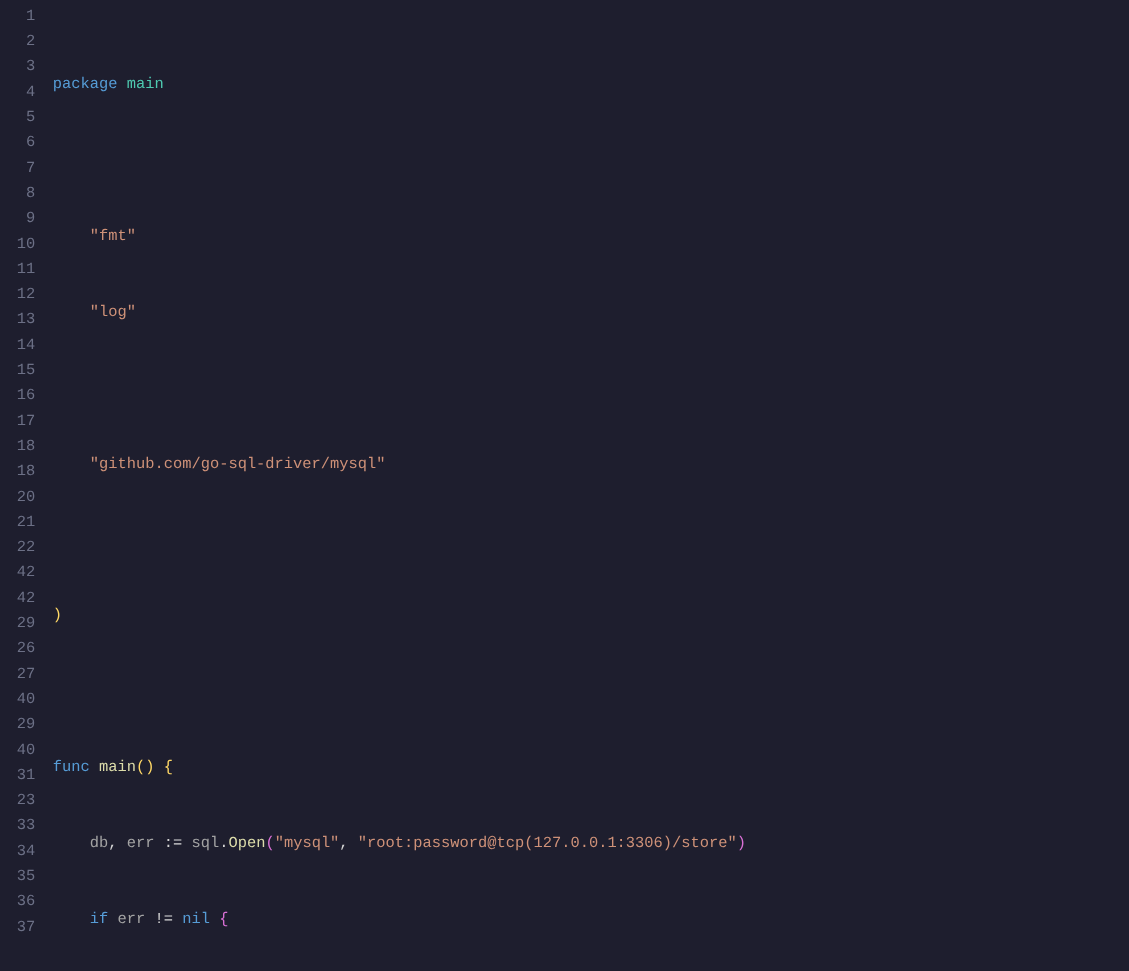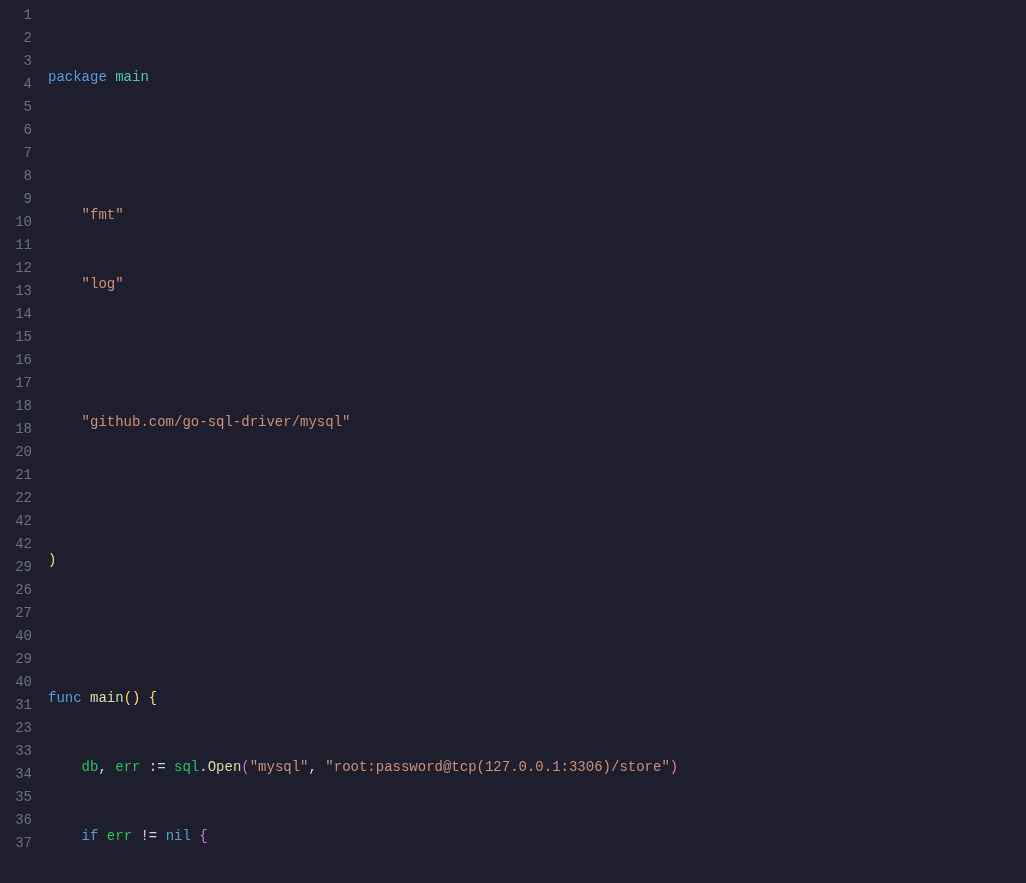--- a/index.html
+++ b/index.html
@@ -38,21 +38,21 @@
   .line {
     height: 23px;
     position: relative;
   }
   .kw { color: #569cd6; }            
   .ident-pkg { color: #4ec9b0; }      
   .fn-name { color: #dcdcaa; }        
   .str { color: #ce9178; }            
   .punct { color: #ffd866; }          
   .punct2 { color: #da70d6; }         
-  .varname { color: #22c55e; }        
+  .varname { color: #a3a3a3; }        
   .op { color: #d4d4d4; }            
   .const { color: #569cd6; }
   .plain { color: #d4d4d4; }
 </style>
 </head>
 <body>
 
 <div class="editor">
   <div class="gutter" id="gutter">
       <div class="ln">1</div>

